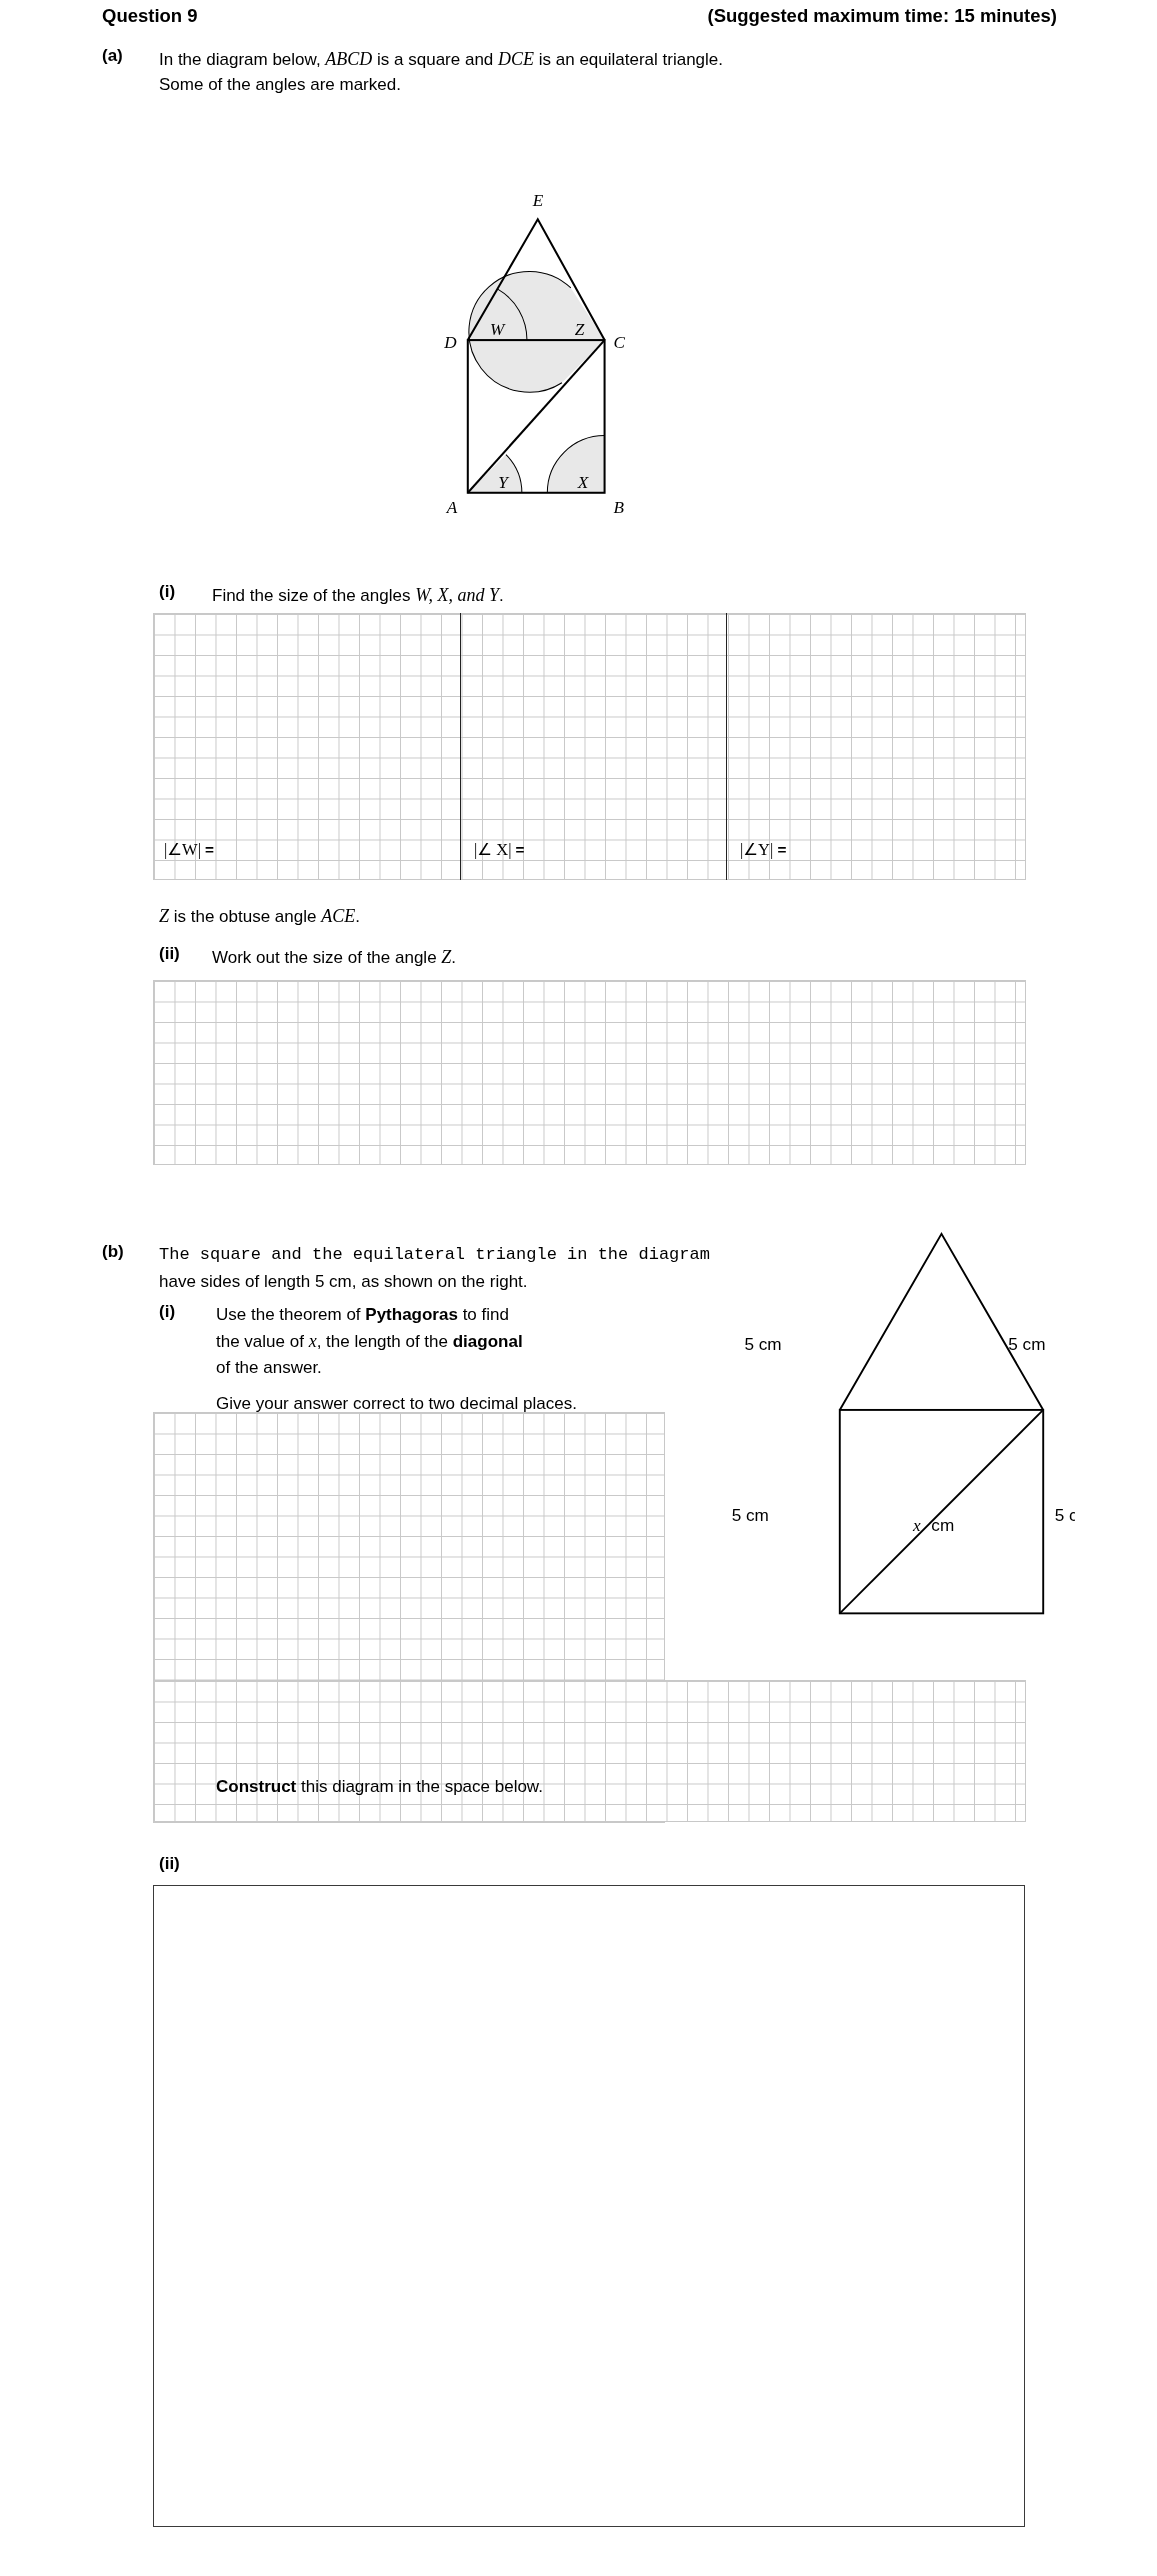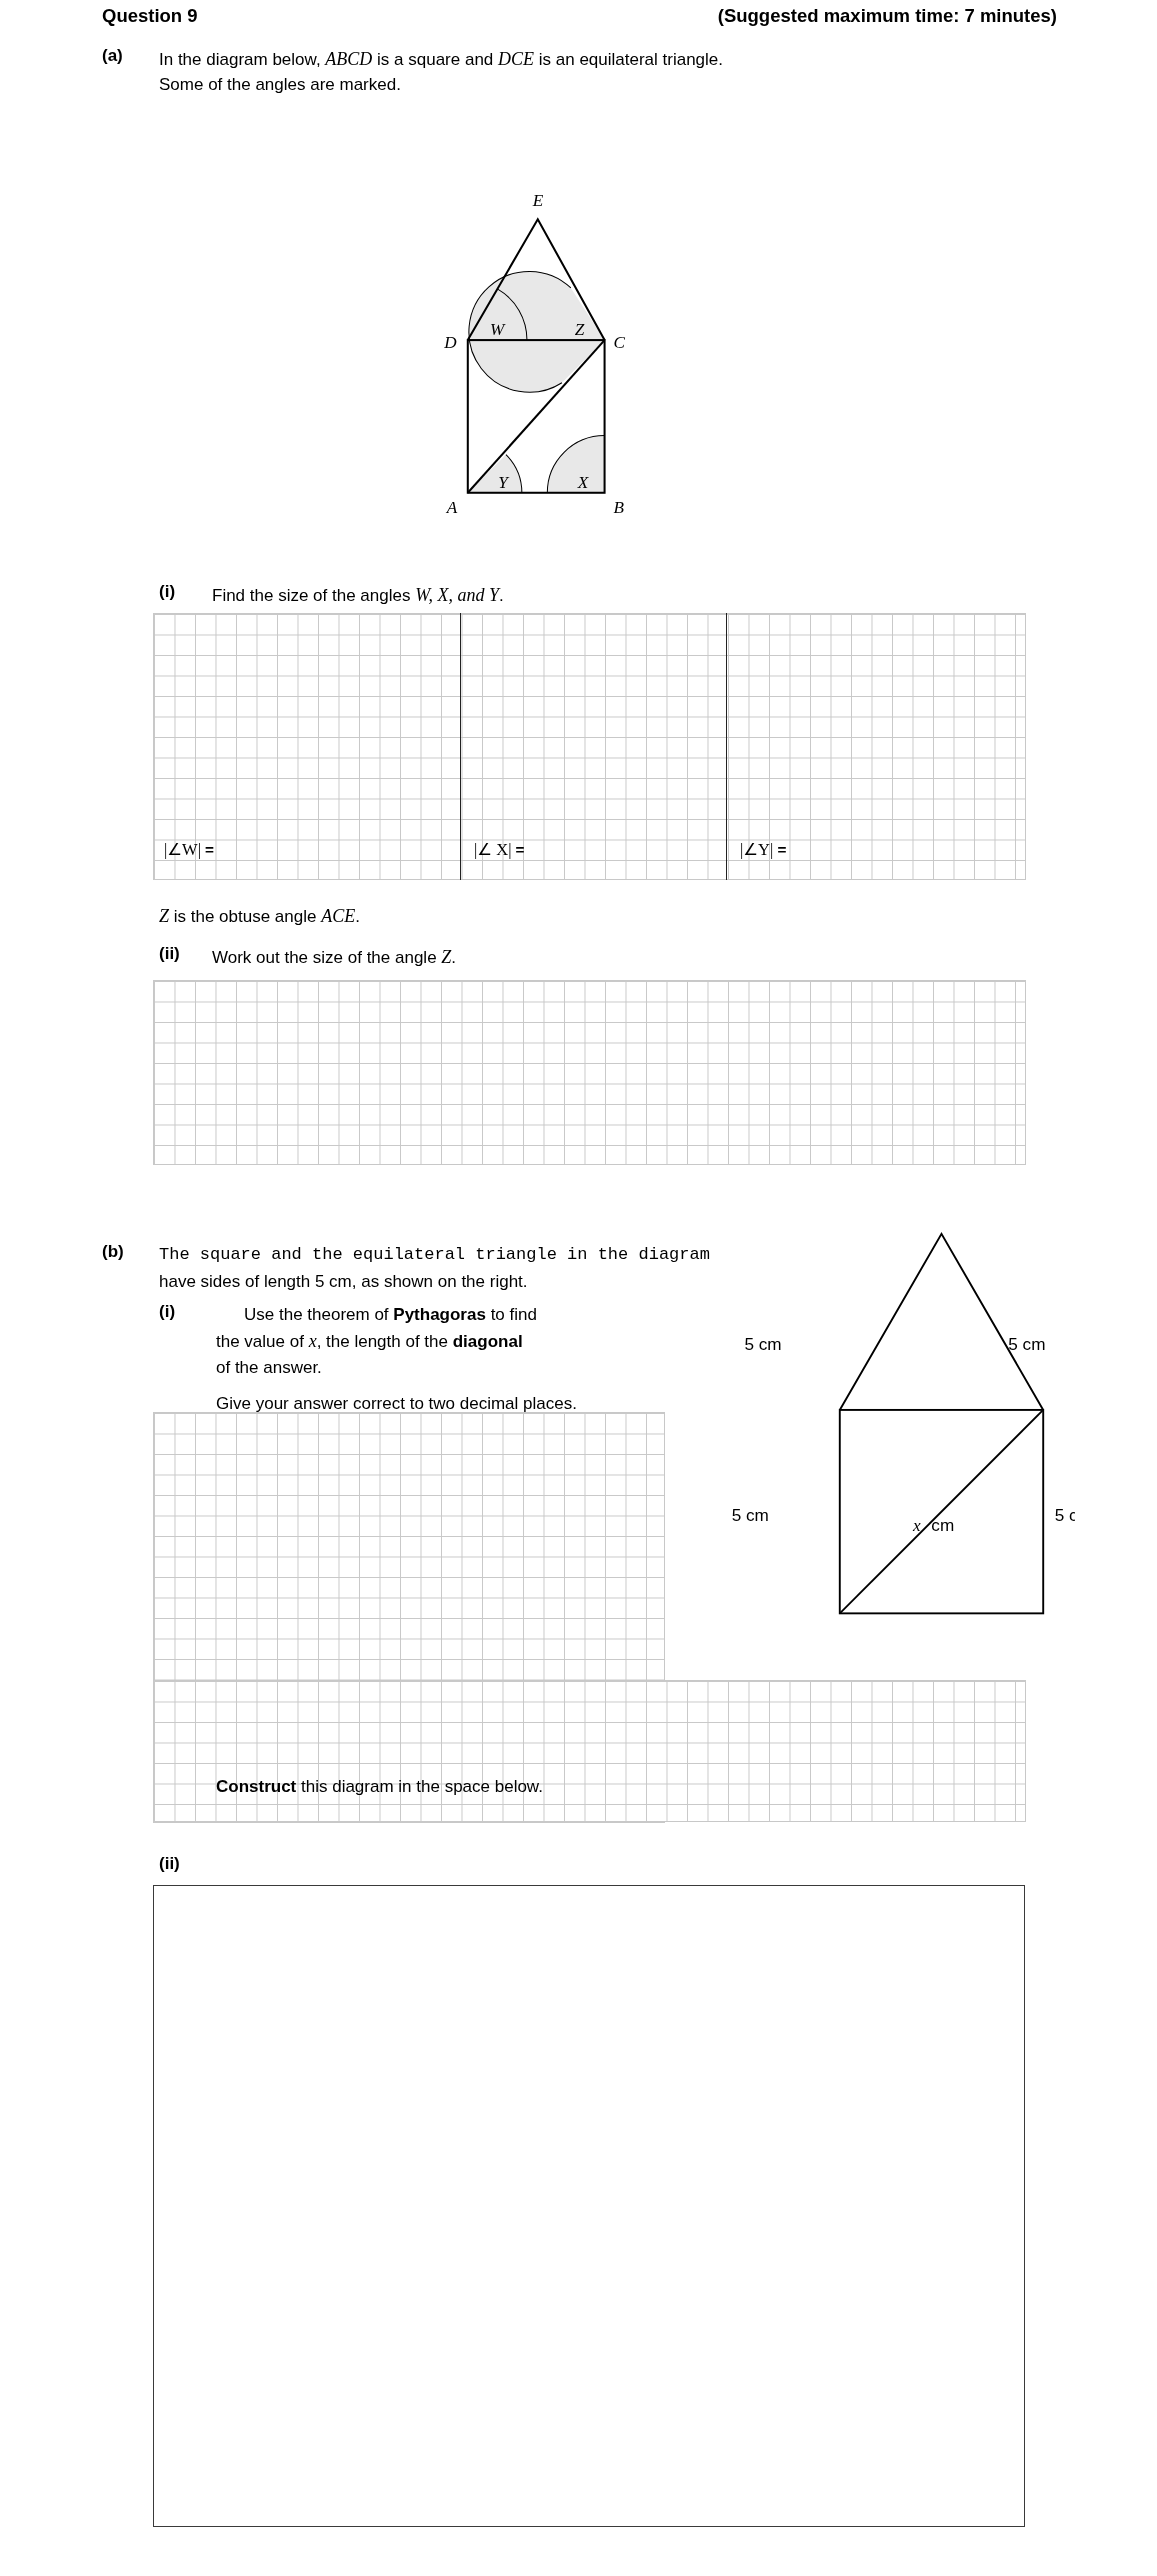--- a/index.html
+++ b/index.html
@@ -81,21 +81,21 @@
   svg { display: block; }
   .dgm { position: absolute; }
 </style>
 </head>
 <body>
 
 <div class="page">
 
   <div class="hdr-row">
     <span class="q-title">Question 9</span>
-    <span class="q-time">(Suggested maximum time: 7 minutes)</span>
+    <span class="q-time">(Suggested maximum time: 15 minutes)</span>
   </div>
 
   <div class="part-label" style="left:102px; top:46px;">(a)</div>
 
   <div class="body-text" style="left:159px; top:46px;">
     <span>In the diagram below, </span><span class="mi-up">ABCD</span><span> is a square and </span><span class="mi-up">DCE</span><span> is an equilateral triangle.</span>
   </div>
 
   <div class="body-text" style="left:159px; top:72px;">Some of the angles are marked.</div>
 
@@ -192,21 +192,21 @@
     <span>Work out the size of the angle </span><span class="mi-up">Z</span><span>.</span>
   </div>
 
   <div class="grid g32" style="left:153px; top:980px; width:873px; height:185px;"></div>
 
   <div class="part-label" style="left:102px; top:1242px;">(b)</div>
   <div class="body-text" style="left:159px; top:1242px;font-family:Liberation Mono, monospace;">The square and the equilateral triangle in the diagram</div>
   <div class="body-text" style="left:159px; top:1269px;">have sides of length 5 cm, as shown on the right.</div>
 
   <div class="roman-label" style="left:159px; top:1302px;">(i)</div>
-  <div class="body-text" style="left:216px; top:1302px;margin-left:28px;">
+  <div class="body-text" style="left:216px; top:1302px;">
     <span>Use the theorem of </span><span class="bold">Pythagoras</span><span> to find</span>
   </div>
   <div class="body-text" style="left:216px; top:1328px;">
     <span>the value of </span><span class="mi">x</span><span>, the length of the </span><span class="bold">diagonal</span>
   </div>
   <div class="body-text" style="left:216px; top:1355px;">of the answer.</div>
   <div class="body-text" style="left:216px; top:1391px;">Give your answer correct to two decimal places.</div>
 
   <div class="dgm" style="left:719px; top:1219px;">
     <svg width="356" height="420" viewBox="0 0 560 660">

